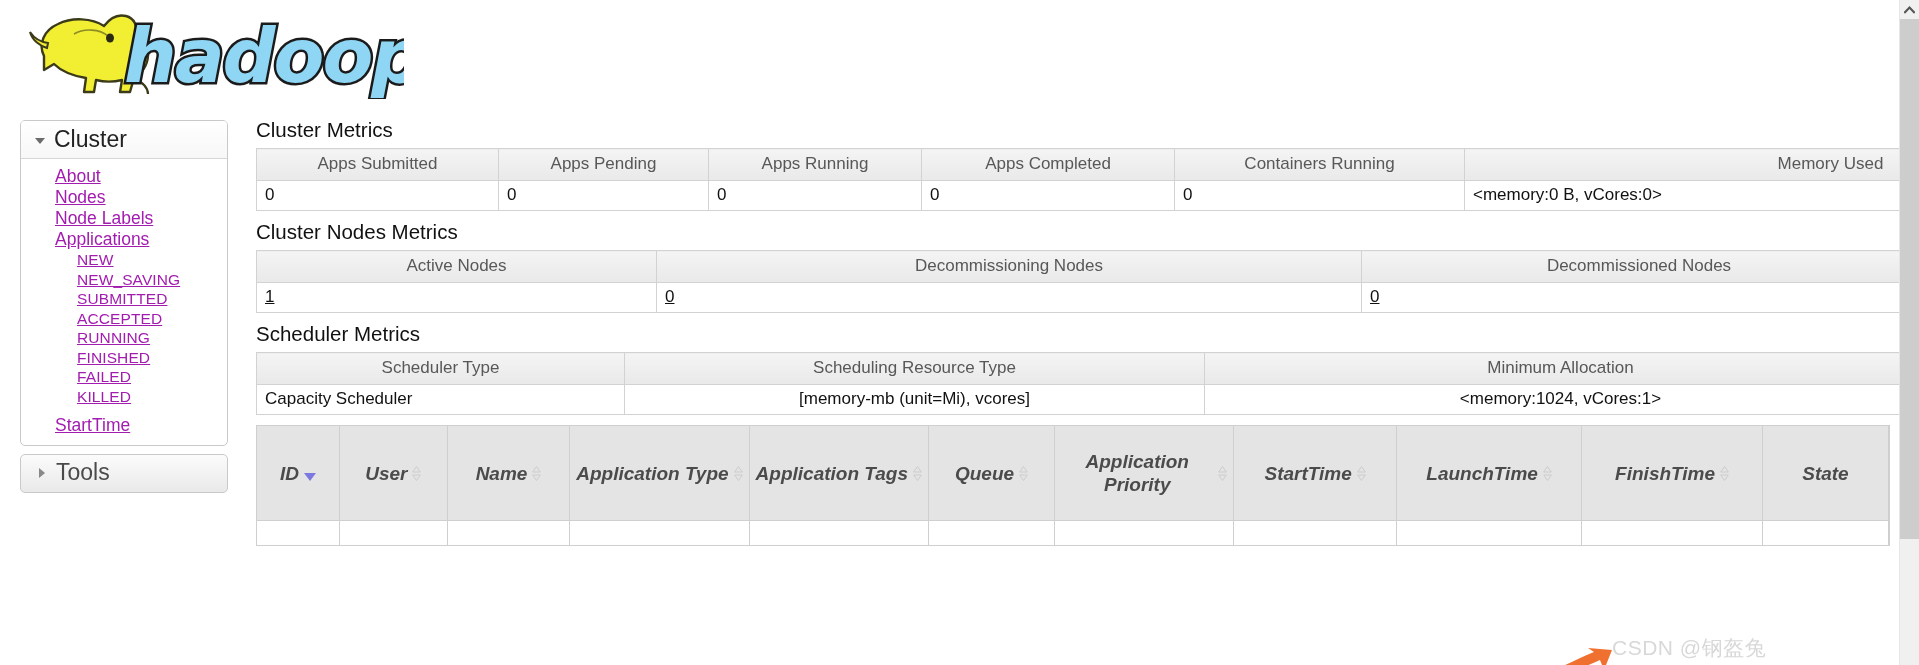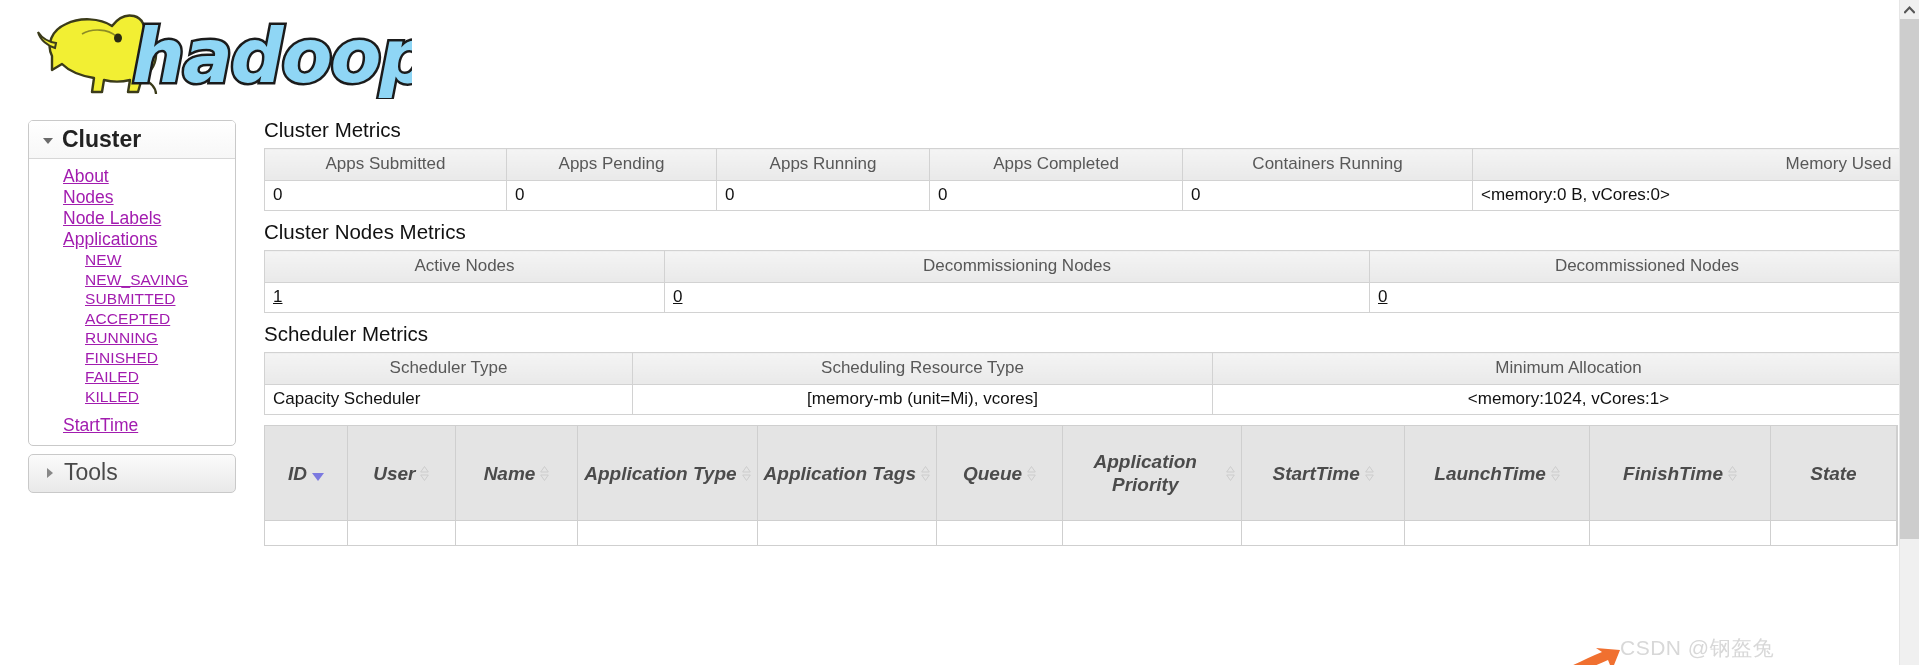--- a/index.html
+++ b/index.html
@@ -13,21 +13,21 @@
     height: 665px;
     overflow: hidden;
     font-family: "Liberation Sans", sans-serif;
     color: #000000;
     position: relative;
   }
 
   
   #page {
     position: absolute;
-    left: 8px; top: 0;
+    left: 0; top: 0;
     width: 1900px;
     height: 665px;
     overflow: hidden;
   }
 
   
   #vscroll {
     position: absolute;
     right: 0; top: 0;
     width: 19px;
@@ -84,21 +84,21 @@
   }
   .nav-head {
     font-size: 23px;
     color: #222222;
     padding: 5px 0 6px 14px;
     background: linear-gradient(#ffffff, #f7f7f7);
     border-bottom: 1px solid #d7d7d7;
     display: flex;
     align-items: center;
     gap: 9px;
-    font-weight: bold;
+    font-weight: normal;
     line-height: 1.15;
   }
   .tri-down {
     width: 0; height: 0;
     border-left: 5px solid transparent;
     border-right: 5px solid transparent;
     border-top: 6px solid #6b6b6b;
     margin-top: 3px;
   }
   .tri-right {

